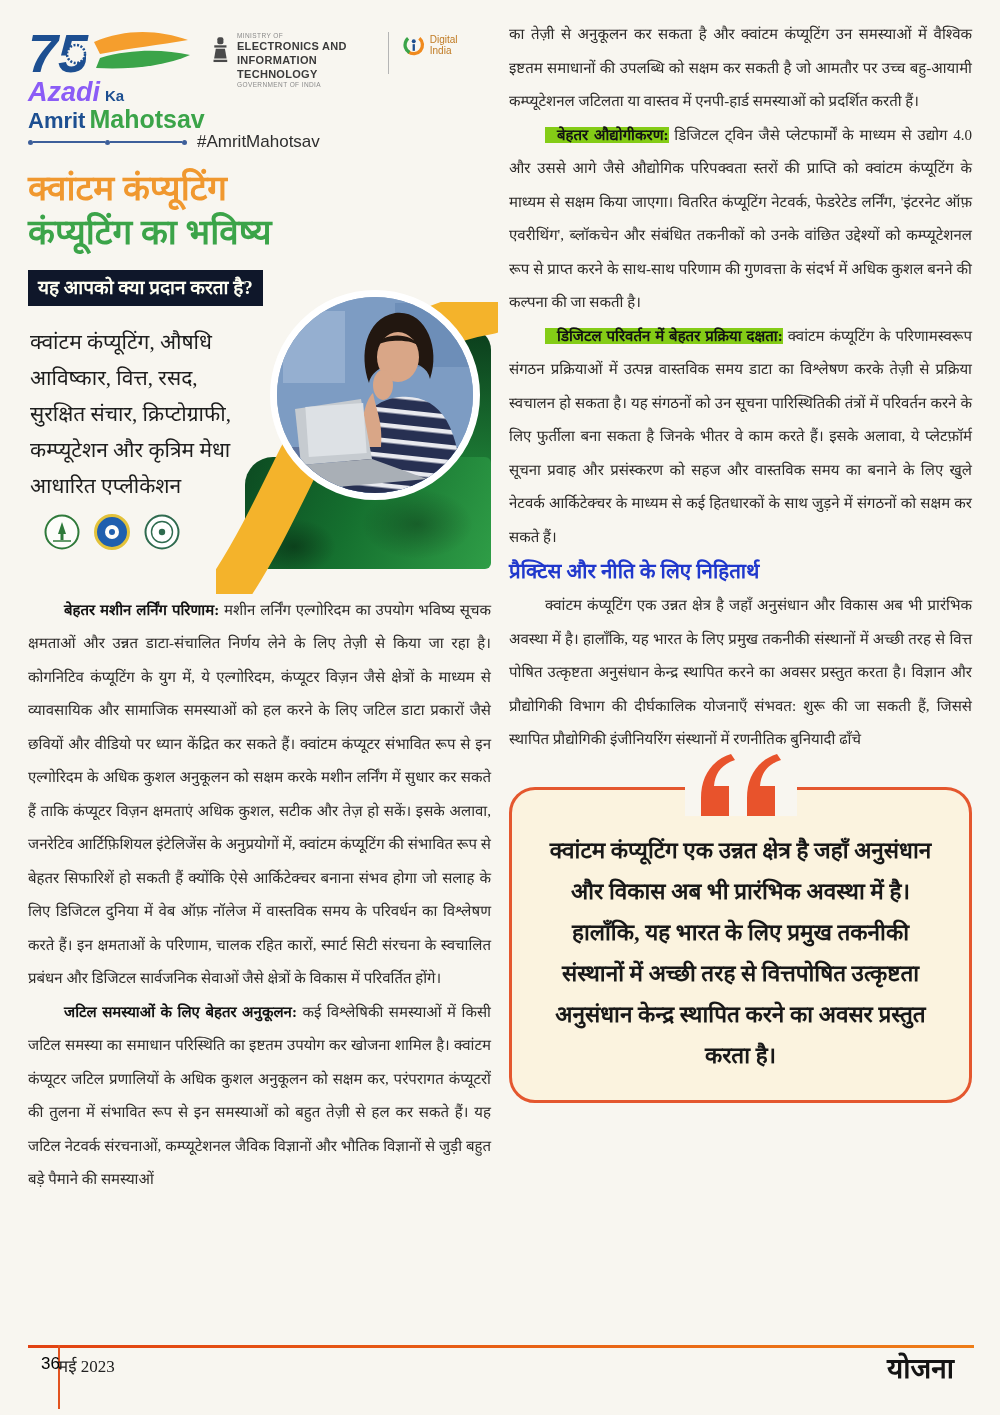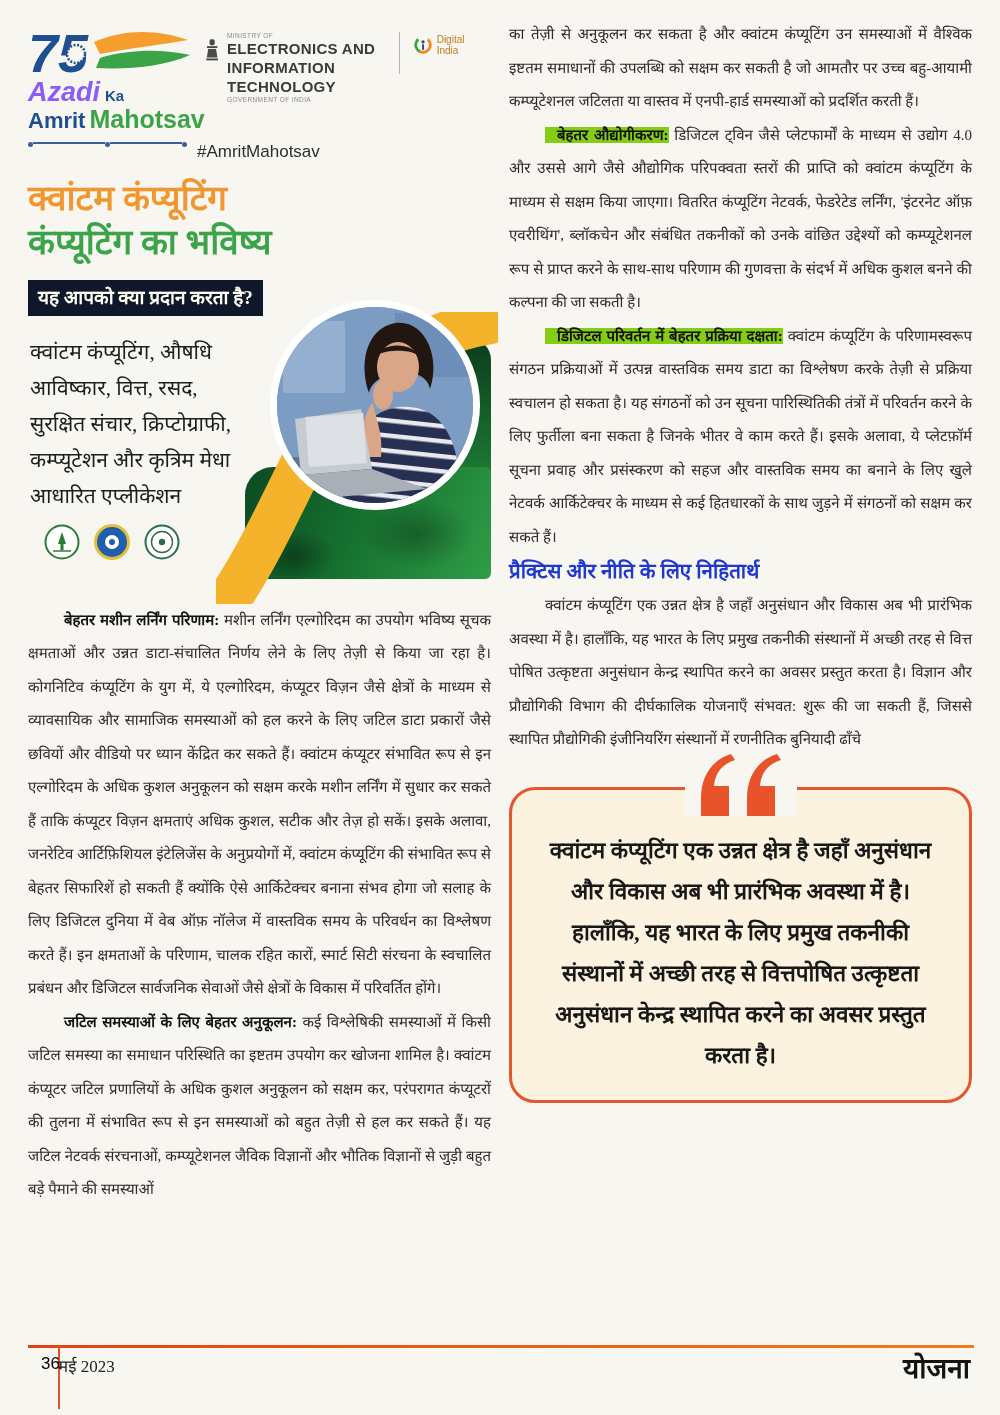--- a/index.html
+++ b/index.html
@@ -17,26 +17,26 @@
   .amrit-line1{margin-top:-6px;}
   .amrit-azadi{color:#8b5cf6;font-weight:700;font-size:27px;font-family:"Liberation Sans",sans-serif;font-style:italic;}
   .amrit-ka{color:#1d4f91;font-weight:700;font-size:15px;font-family:"Liberation Sans",sans-serif;margin-left:5px;}
   .amrit-line2{margin-top:1px;}
   .amrit-amrit{color:#1d4f91;font-weight:700;font-size:22px;font-family:"Liberation Sans",sans-serif;}
   .amrit-mahotsav{color:#3ba449;font-weight:700;font-size:25px;font-family:"Liberation Sans",sans-serif;margin-left:4px;}
 
   .meity-block{display:flex;align-items:flex-start;gap:8px;margin-top:8px;margin-right:18px;}
   .ministry-text{font-family:"Liberation Sans",sans-serif;color:#3e3e3e;line-height:1.25;}
   .ministry-text .tiny{font-size:6.5px;color:#8a8a8a;letter-spacing:.4px;}
-  .ministry-text .big{font-size:15px;font-weight:700;color:#3a3a3a;letter-spacing:.3px;}
+  .ministry-text .big{font-size:11px;font-weight:700;color:#3a3a3a;letter-spacing:.3px;}
   .meity-divider{width:1px;height:42px;background:#b5b5b5;margin:0 6px;}
   .di-wrap{display:flex;align-items:center;gap:5px;}
   .di-text{font-family:"Liberation Sans",sans-serif;font-size:10px;color:#c07a22;}
 
-  .hash-row{display:flex;align-items:flex-start;margin-top:10px;}
+  .hash-row{display:flex;align-items:center;margin-top:0;}
   .hash-dot{width:5px;height:5px;border-radius:50%;background:#3d5f9a;}
   .hash-seg{width:72px;height:2px;background:#3d5f9a;}
   .hash-label{font-family:"Liberation Sans",sans-serif;font-size:17px;color:#2e2e2e;margin-left:10px;}
 
   
   .title{margin-top:15px;font-weight:700;font-size:35px;line-height:1.25;}
   .title .t1{color:#f0982f;display:block;}
   .title .t2{color:#3ba449;display:block;}
   .badge{display:inline-block;margin-top:15px;background:#0f172a;color:#fdfdf0;
          font-weight:700;font-size:19px;padding:4px 10px 6px;}
@@ -73,21 +73,21 @@
   .quote-mark{position:absolute;left:50%;top:0;transform:translate(-50%,-58%);
      background:#f8f6f0;padding:0 14px;line-height:0;}
   .quote-text{font-weight:700;font-size:22.5px;line-height:41px;text-align:center;color:#181818;margin:0;}
 
   
   .footer-line{position:absolute;left:28px;right:26px;top:1345px;height:3px;
      background:linear-gradient(90deg,#e24212,#ee7d18);}
   .footer-vert{position:absolute;left:58px;top:1345px;width:2px;height:64px;background:#e2531f;}
   .footer-page{position:absolute;left:33px;top:1354px;font-size:17px;color:#000000;font-family:"Liberation Sans",sans-serif;margin-left:8px;}
   .footer-issue{position:absolute;left:58px;top:1354px;font-size:17px;color:#222;}
-  .footer-mag{position:absolute;right:30px;top:1348px;font-size:28px;font-weight:700;color:#141414;}
+  .footer-mag{position:absolute;right:46px;top:1348px;font-size:28px;font-weight:700;color:#141414;}
 </style>
 </head>
 <body>
 
 <div class="page">
   <div class="content">
 
     <div class="col">
 
       <div class="brand-row">

